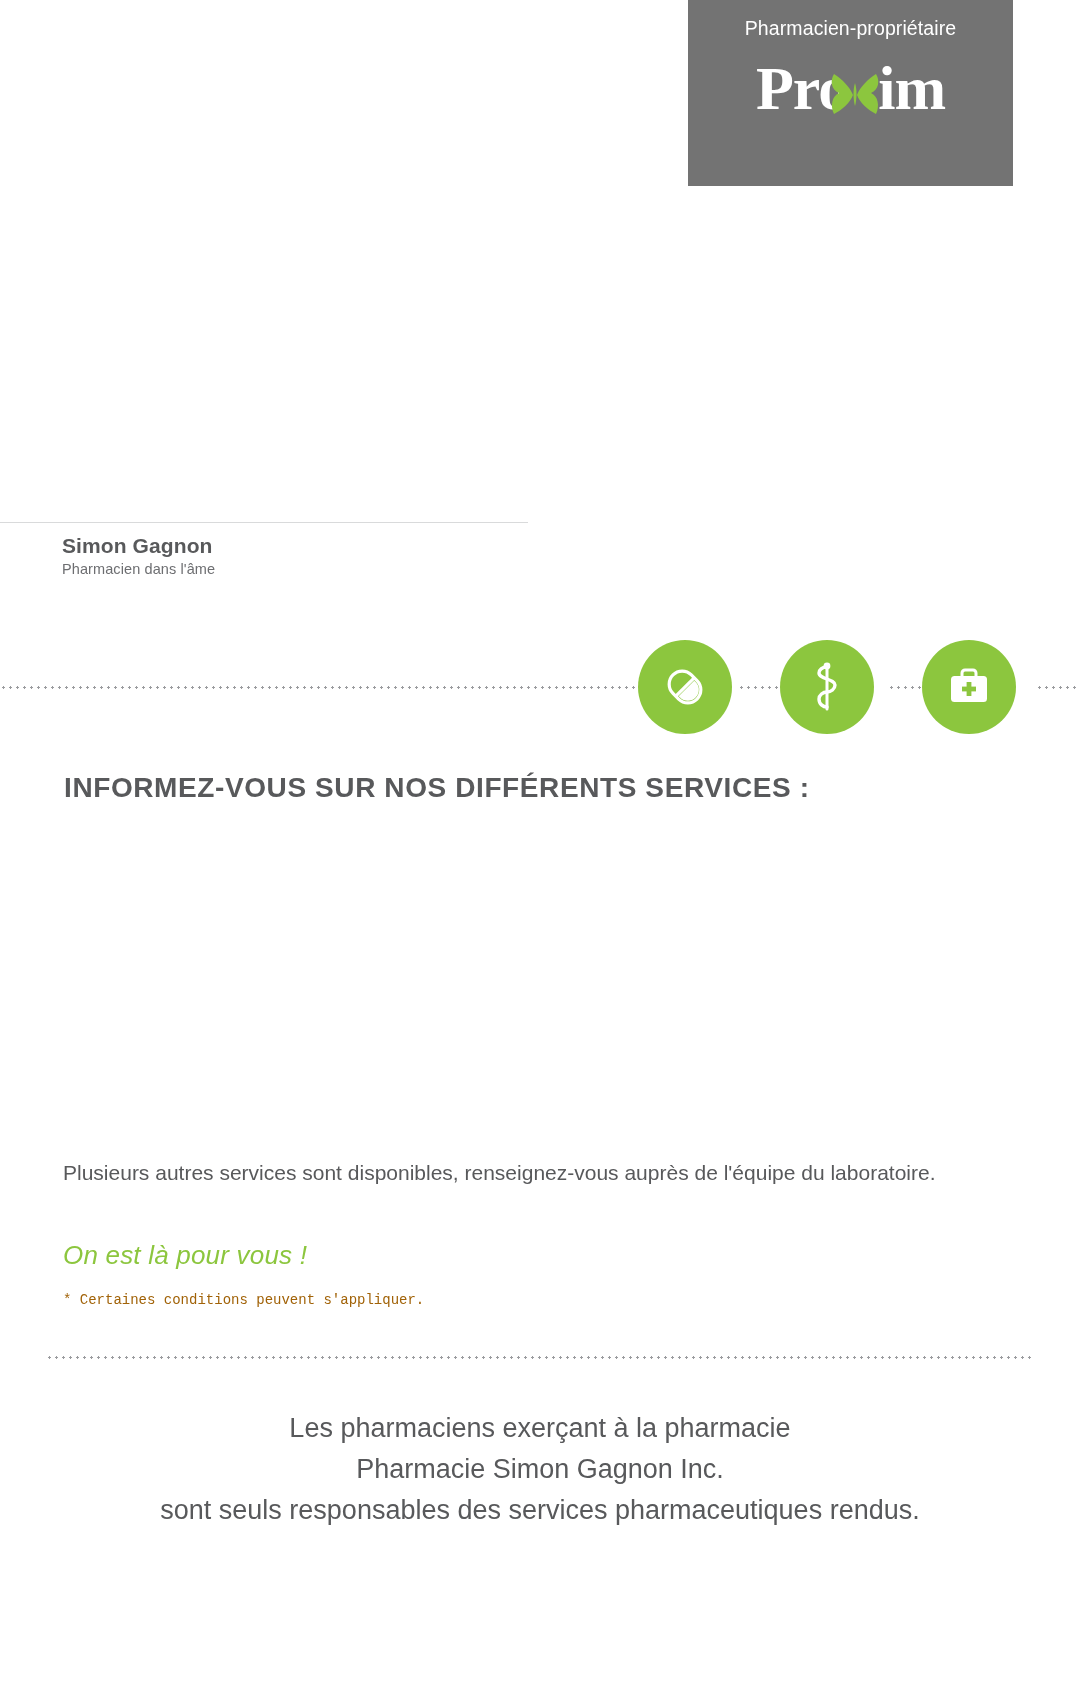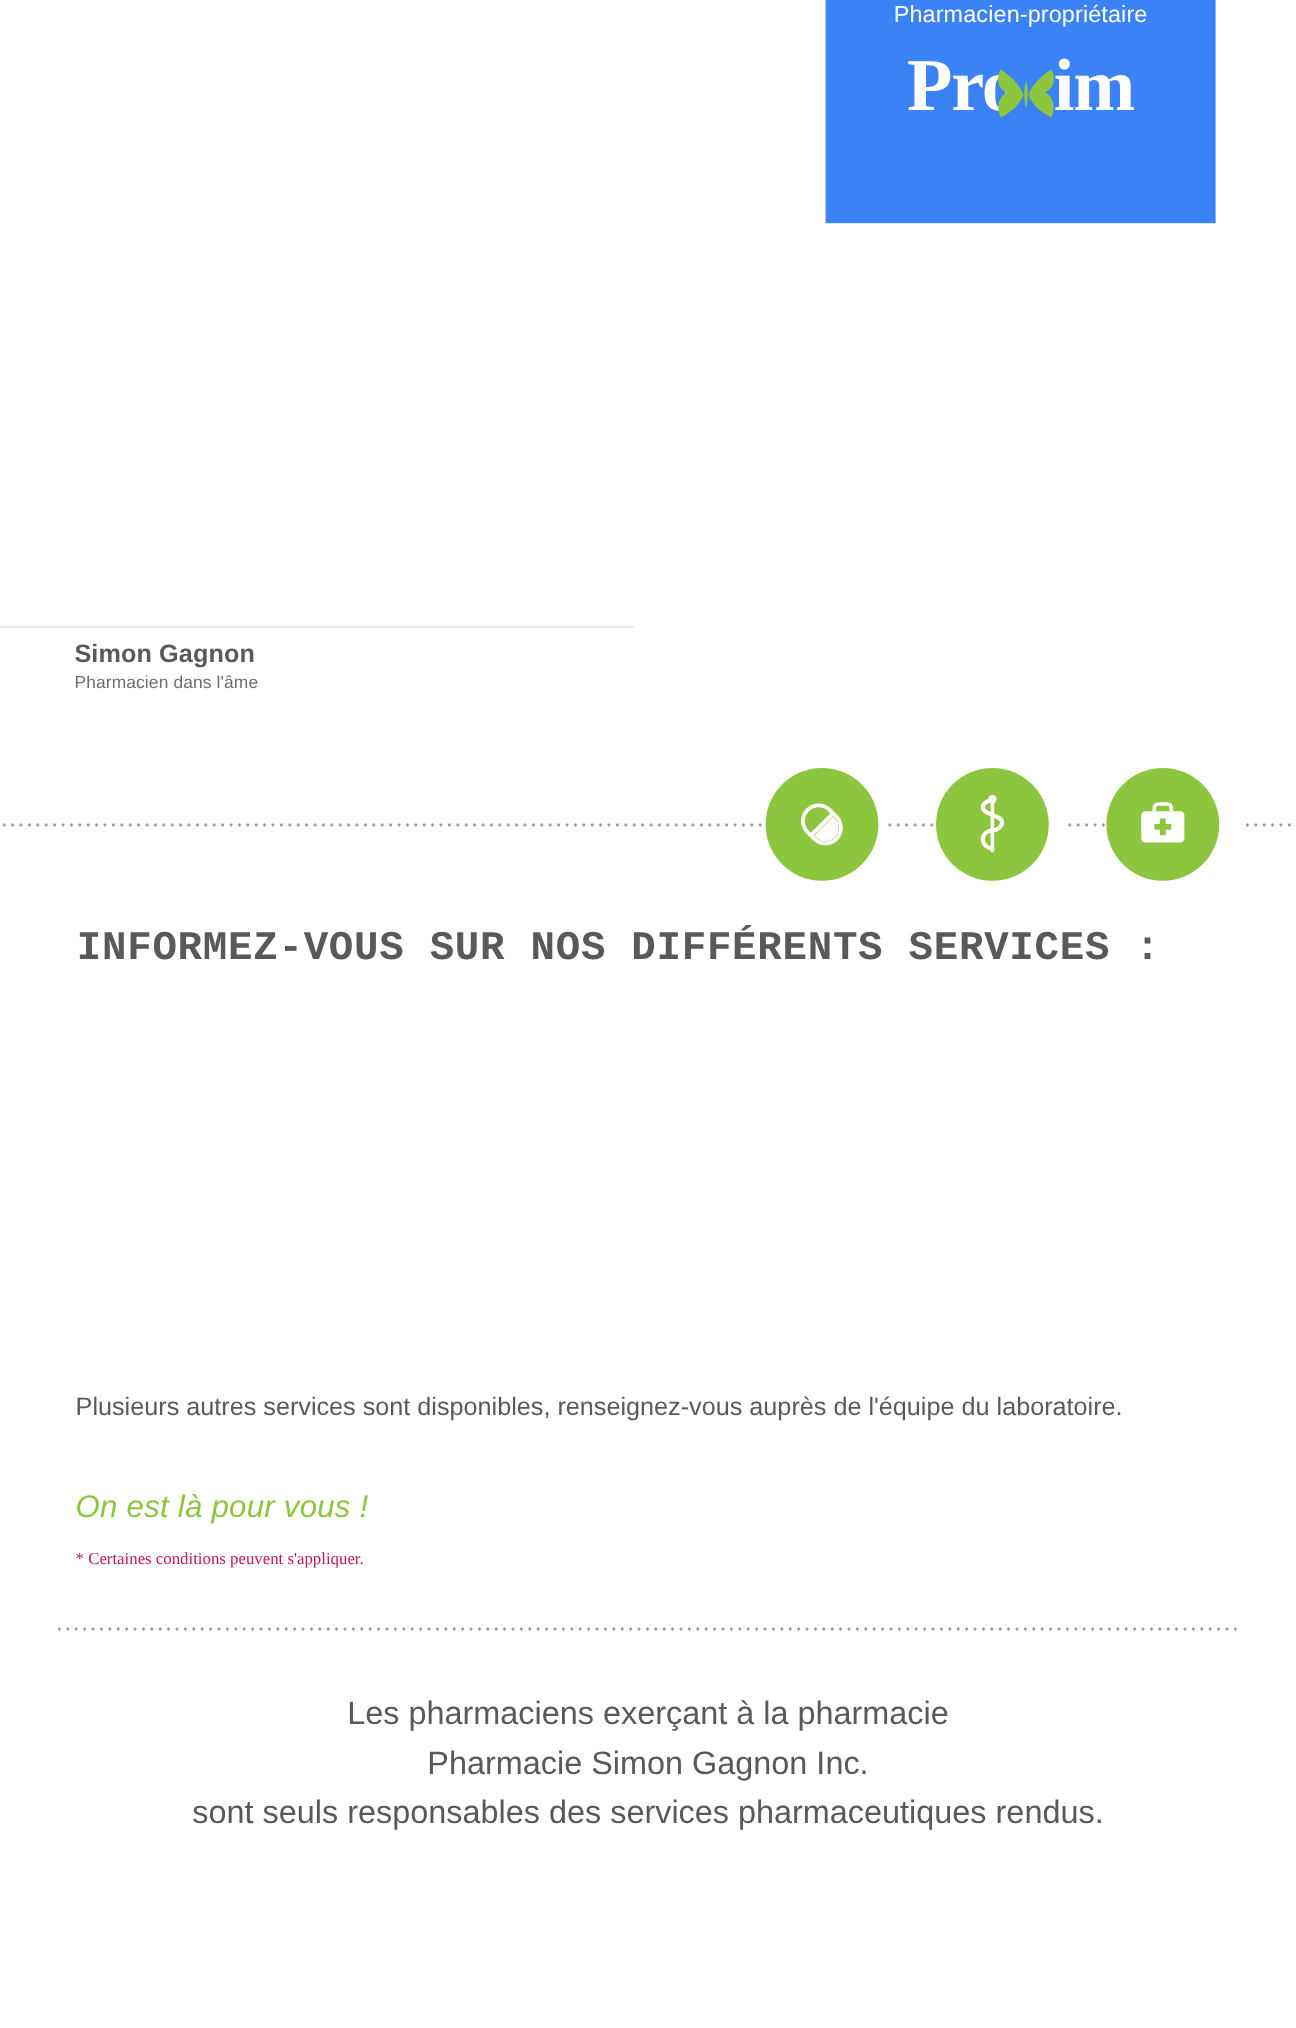--- a/index.html
+++ b/index.html
@@ -16,25 +16,25 @@
     color: #58595b;
   }
 
   
   .proxim-badge {
     position: absolute;
     top: 0;
     left: 688px;
     width: 325px;
     height: 186px;
-    background: #3b82f6;
+    background: #737373;
     color: #ffffff;
     text-align: center;
     box-sizing: border-box;
-    padding-top: 0;
+    padding-top: 16px;
   }
   .proxim-badge .affil {
     font-family: "Liberation Sans", sans-serif;
     font-size: 19.5px;
     line-height: 1.33;
     font-weight: 400;
     letter-spacing: 0.1px;
   }
   .proxim-logo {
     margin-top: 10px;
@@ -127,22 +127,22 @@
   }
   .circle-icon.c1 { left: 638px; }
   .circle-icon.c2 { left: 780px; }
   .circle-icon.c3 { left: 922px; }
 
   
   .services-heading {
     position: absolute;
     left: 64px;
     top: 772px;
-    font-family: Liberation Mono, monospace;
-    font-size: 34px;
+    font-family: Liberation Sans, sans-serif;
+    font-size: 28px;
     font-weight: 700;
     color: #58595b;
     letter-spacing: 0.6px;
   }
 
   
   .body-text {
     position: absolute;
     left: 63px;
     top: 1158px;
@@ -160,23 +160,23 @@
     font-size: 26px;
     font-style: italic;
     font-weight: 400;
     color: #8cc63e;
     letter-spacing: 0.2px;
   }
   .footnote {
     position: absolute;
     left: 63px;
     top: 1292px;
-    font-family: Liberation Serif, serif;
+    font-family: Liberation Mono, monospace;
     font-size: 14px;
-    color: #be185d;
+    color: #a16207;
   }
 
   
   .bottom-rule {
     position: absolute;
     left: 46px;
     top: 1356px;
     width: 988px;
     height: 3px;
     background-image: radial-gradient(circle, #9a9b9e 1.2px, transparent 1.4px);

